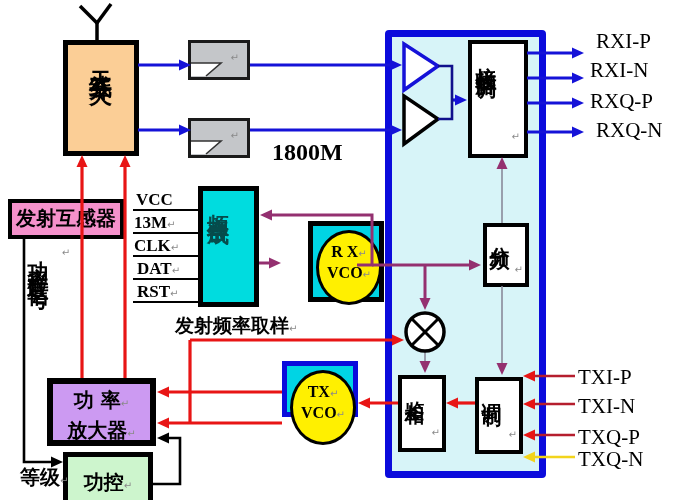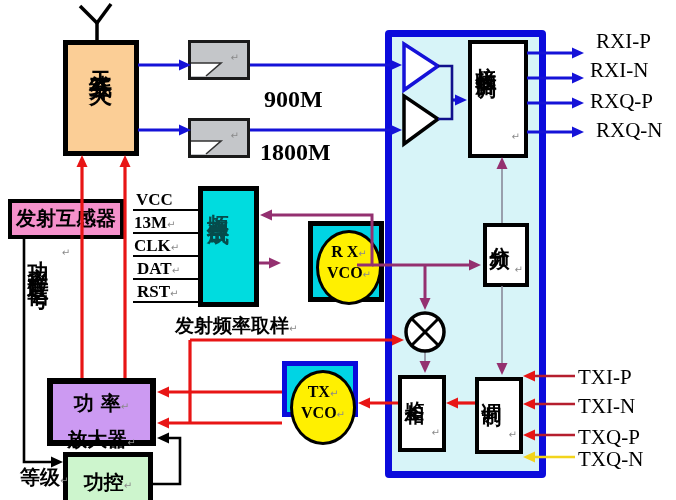--- a/index.html
+++ b/index.html
@@ -17,21 +17,21 @@
 
   .ant-switch{left:63px;top:40px;width:76px;height:116px;border:5px solid #000;background:#fbce96;
               text-align:center;padding-top:7px;}
   .ant-switch .vtext{font-size:23px;letter-spacing:4px;line-height:66px;}
 
   .filter{left:188px;width:62px;height:40px;border:3px solid #1a1a1a;background:#c4c6c9;}
   .f1{top:40px;} .f2{top:118px;}
   .filter .pmark{position:absolute;right:8px;top:9px;}
 
   .band{position:absolute;font-size:24px;}
-  .b900{left:264px;top:86px;} .b1800{left:260px;top:139px;font-family:Liberation Serif, serif;}
+  .b900{left:264px;top:86px;} .b1800{left:272px;top:139px;font-family:Liberation Serif, serif;}
 
   .demod{left:468px;top:40px;width:60px;height:118px;border:4px solid #000;background:#fff;text-align:center;padding-top:5px;}
   .demod .vtext{font-size:21px;letter-spacing:4px;}
   .demod .pmark{position:absolute;right:4px;bottom:12px;}
 
   .rxlbl{position:absolute;font-size:21px;}
   .txlbl{position:absolute;font-size:21px;}
 
   .coupler{left:8px;top:199px;width:116px;height:40px;border:4px solid #000;background:#f591cb;
            text-align:center;line-height:31px;font-size:20px;font-weight:bold;}
@@ -54,21 +54,21 @@
   .divider{left:483px;top:223px;width:46px;height:64px;border:4px solid #000;background:#fff;text-align:center;padding-top:4px;}
   .divider .vtext{font-size:20px;letter-spacing:3px;}
   .divider .pmark{position:absolute;right:2px;bottom:8px;}
 
   .phase{left:398px;top:375px;width:48px;height:77px;border:4px solid #000;background:#fff;text-align:center;padding-top:6px;}
   .mod{left:475px;top:377px;width:48px;height:77px;border:4px solid #000;background:#fff;text-align:center;padding-top:6px;}
   .phase .vtext,.mod .vtext{font-size:20px;letter-spacing:4px;}
   .phase .pmark,.mod .pmark{position:absolute;right:2px;bottom:10px;}
 
   .pa{left:47px;top:378px;width:109px;height:68px;border:6px solid #000;background:#cc9af2;text-align:center;padding-top:3px;}
-  .pa div{font-size:20px;font-weight:bold;line-height:32px;}
+  .pa div{font-size:20px;font-weight:bold;line-height:26px;}
 
   .pctrl{left:63px;top:452px;width:90px;height:56px;border:5px solid #000;background:#cdf5cd;
          text-align:center;padding-top:12px;font-size:20px;font-weight:bold;}
 
   .lvl{left:20px;top:464px;font-size:20px;font-weight:bold;}
   .sampsig{left:24px;top:244px;font-size:21px;letter-spacing:6px;height:210px;}
 
   svg.wires{position:absolute;left:0;top:0;width:676px;height:500px;pointer-events:none;}
 </style>
 </head>
@@ -90,21 +90,20 @@
     <span class="pmark">↵</span>
   </div>
   <div class="box filter f2">
     <svg width="56" height="34">
       <polygon points="0,20 30,20 15,33 0,33" fill="#ffffff"></polygon>
       <polyline points="0,20 30,20 15,33" fill="none" stroke="#333" stroke-width="1.6"></polyline>
     </svg>
     <span class="pmark">↵</span>
   </div>
 
-  <div class="band b900 blat">900M</div>
   <div class="band b1800 blat">1800M</div>
 
   <div class="box demod">
     <div class="vtext">接收解调</div>
     <span class="pmark">↵</span>
   </div>
 
   <div class="rxlbl lat" style="left:596px;top:29px;">RXI-P</div>
   <div class="rxlbl lat" style="left:590px;top:58px;">RXI-N</div>
   <div class="rxlbl lat" style="left:596px;top:118px;">RXQ-N</div>

